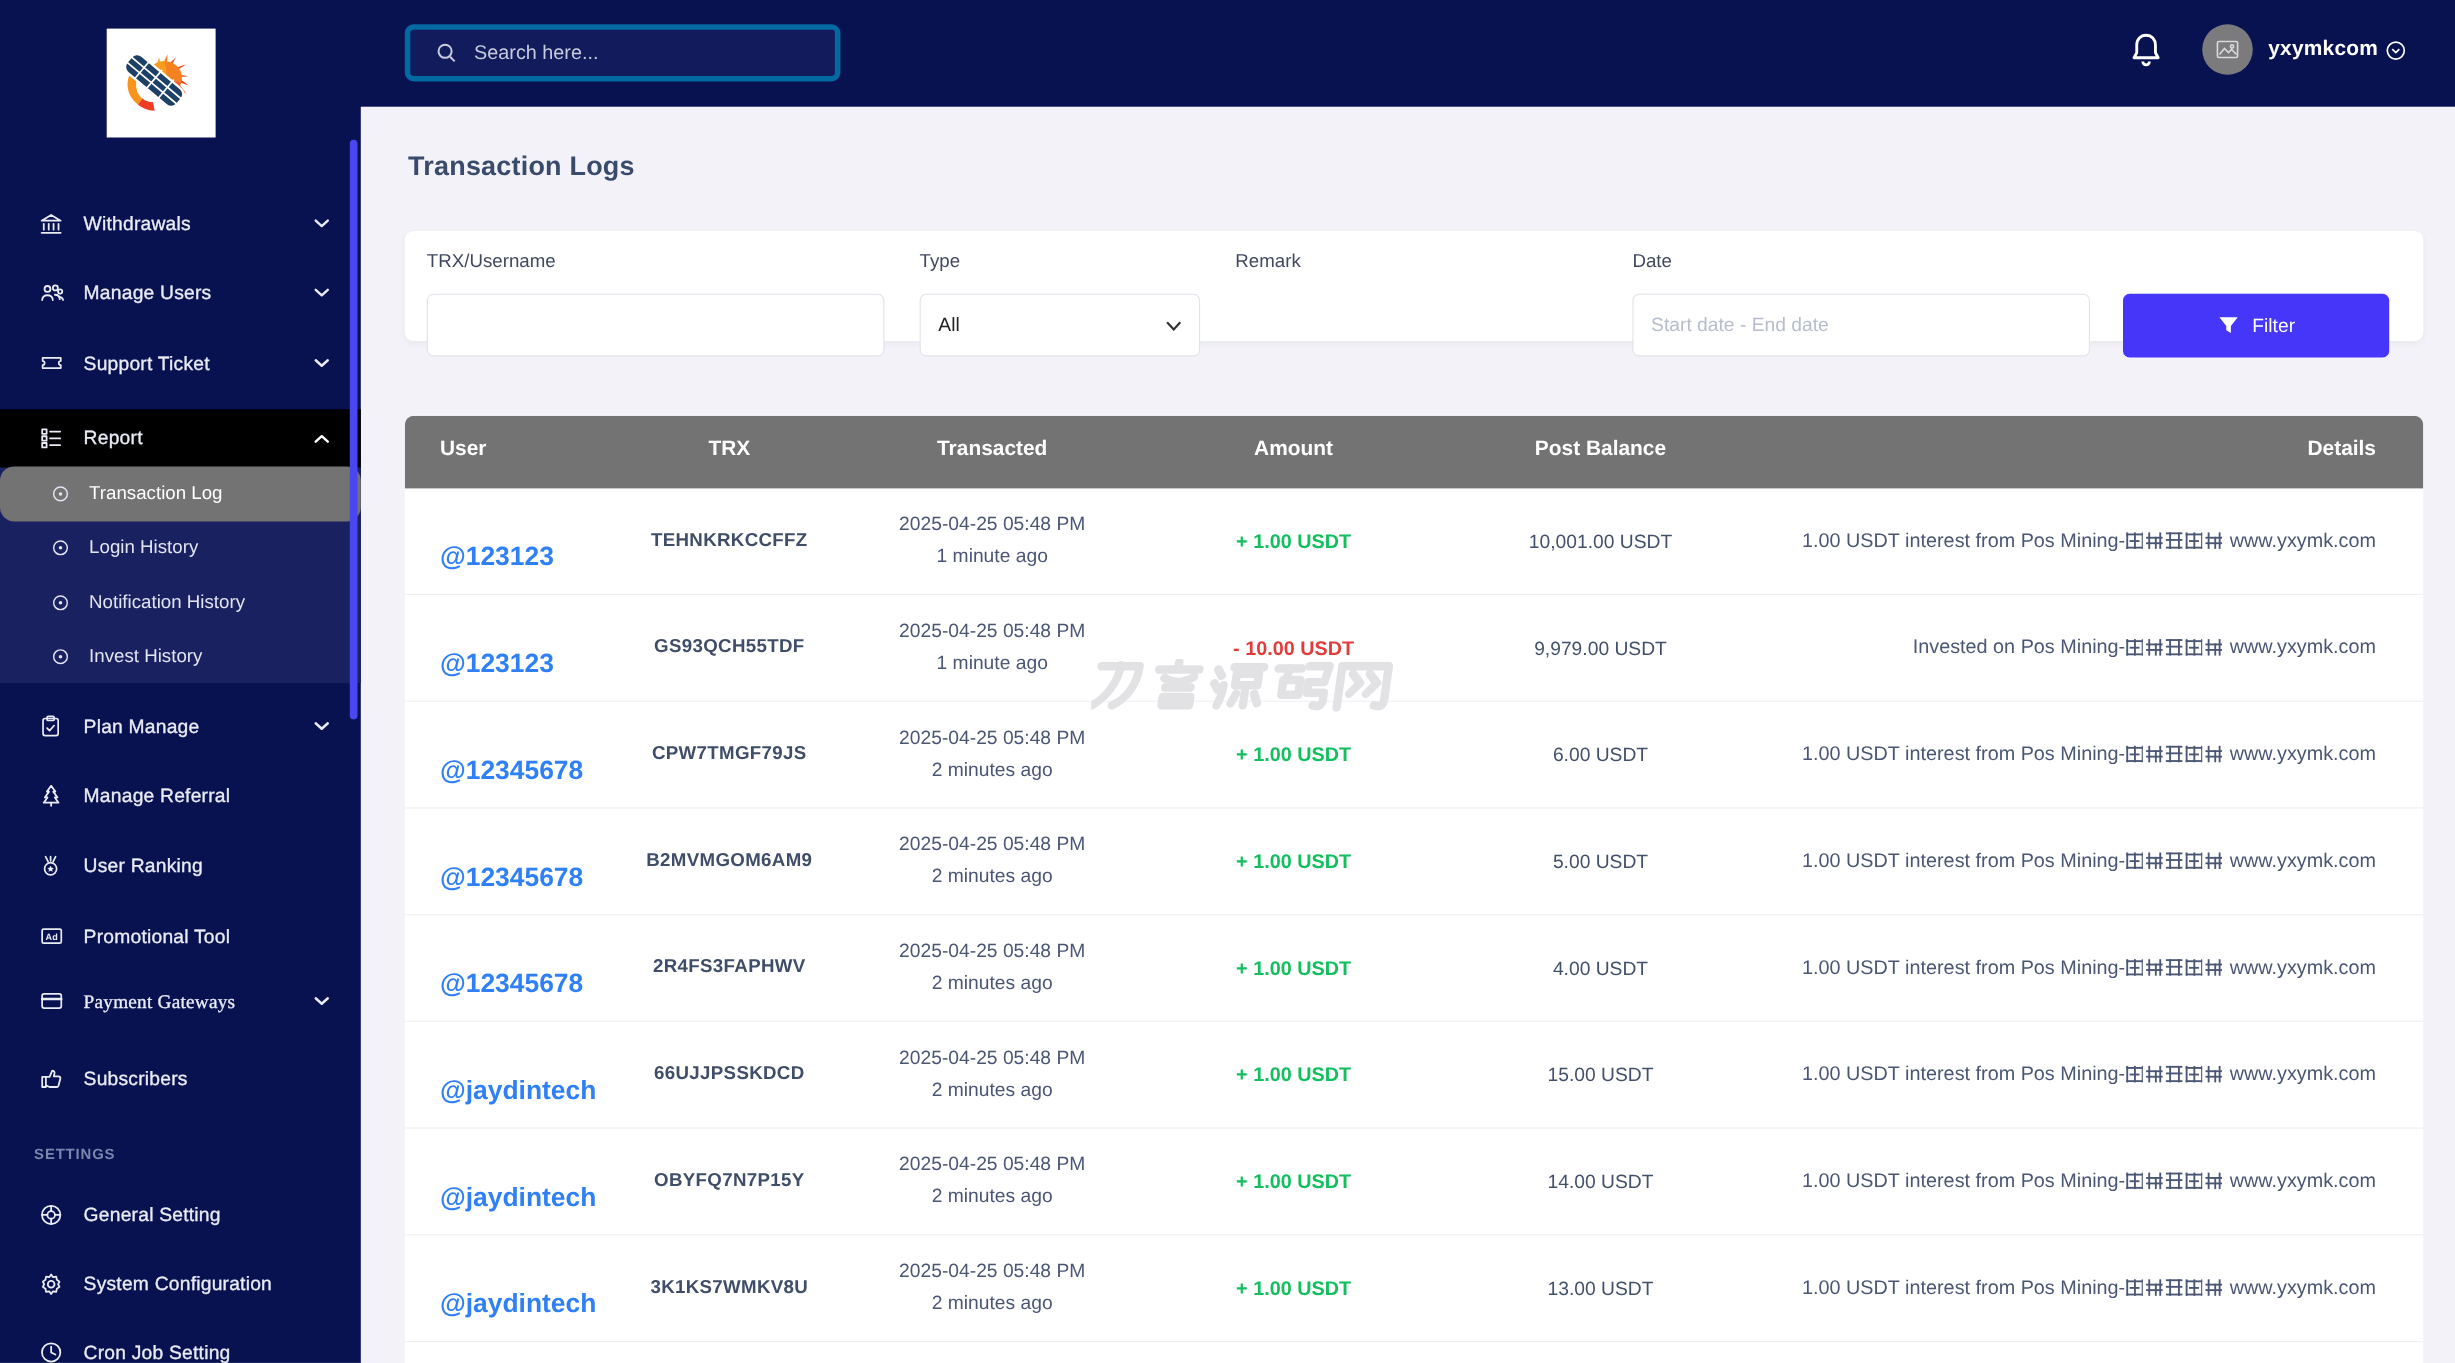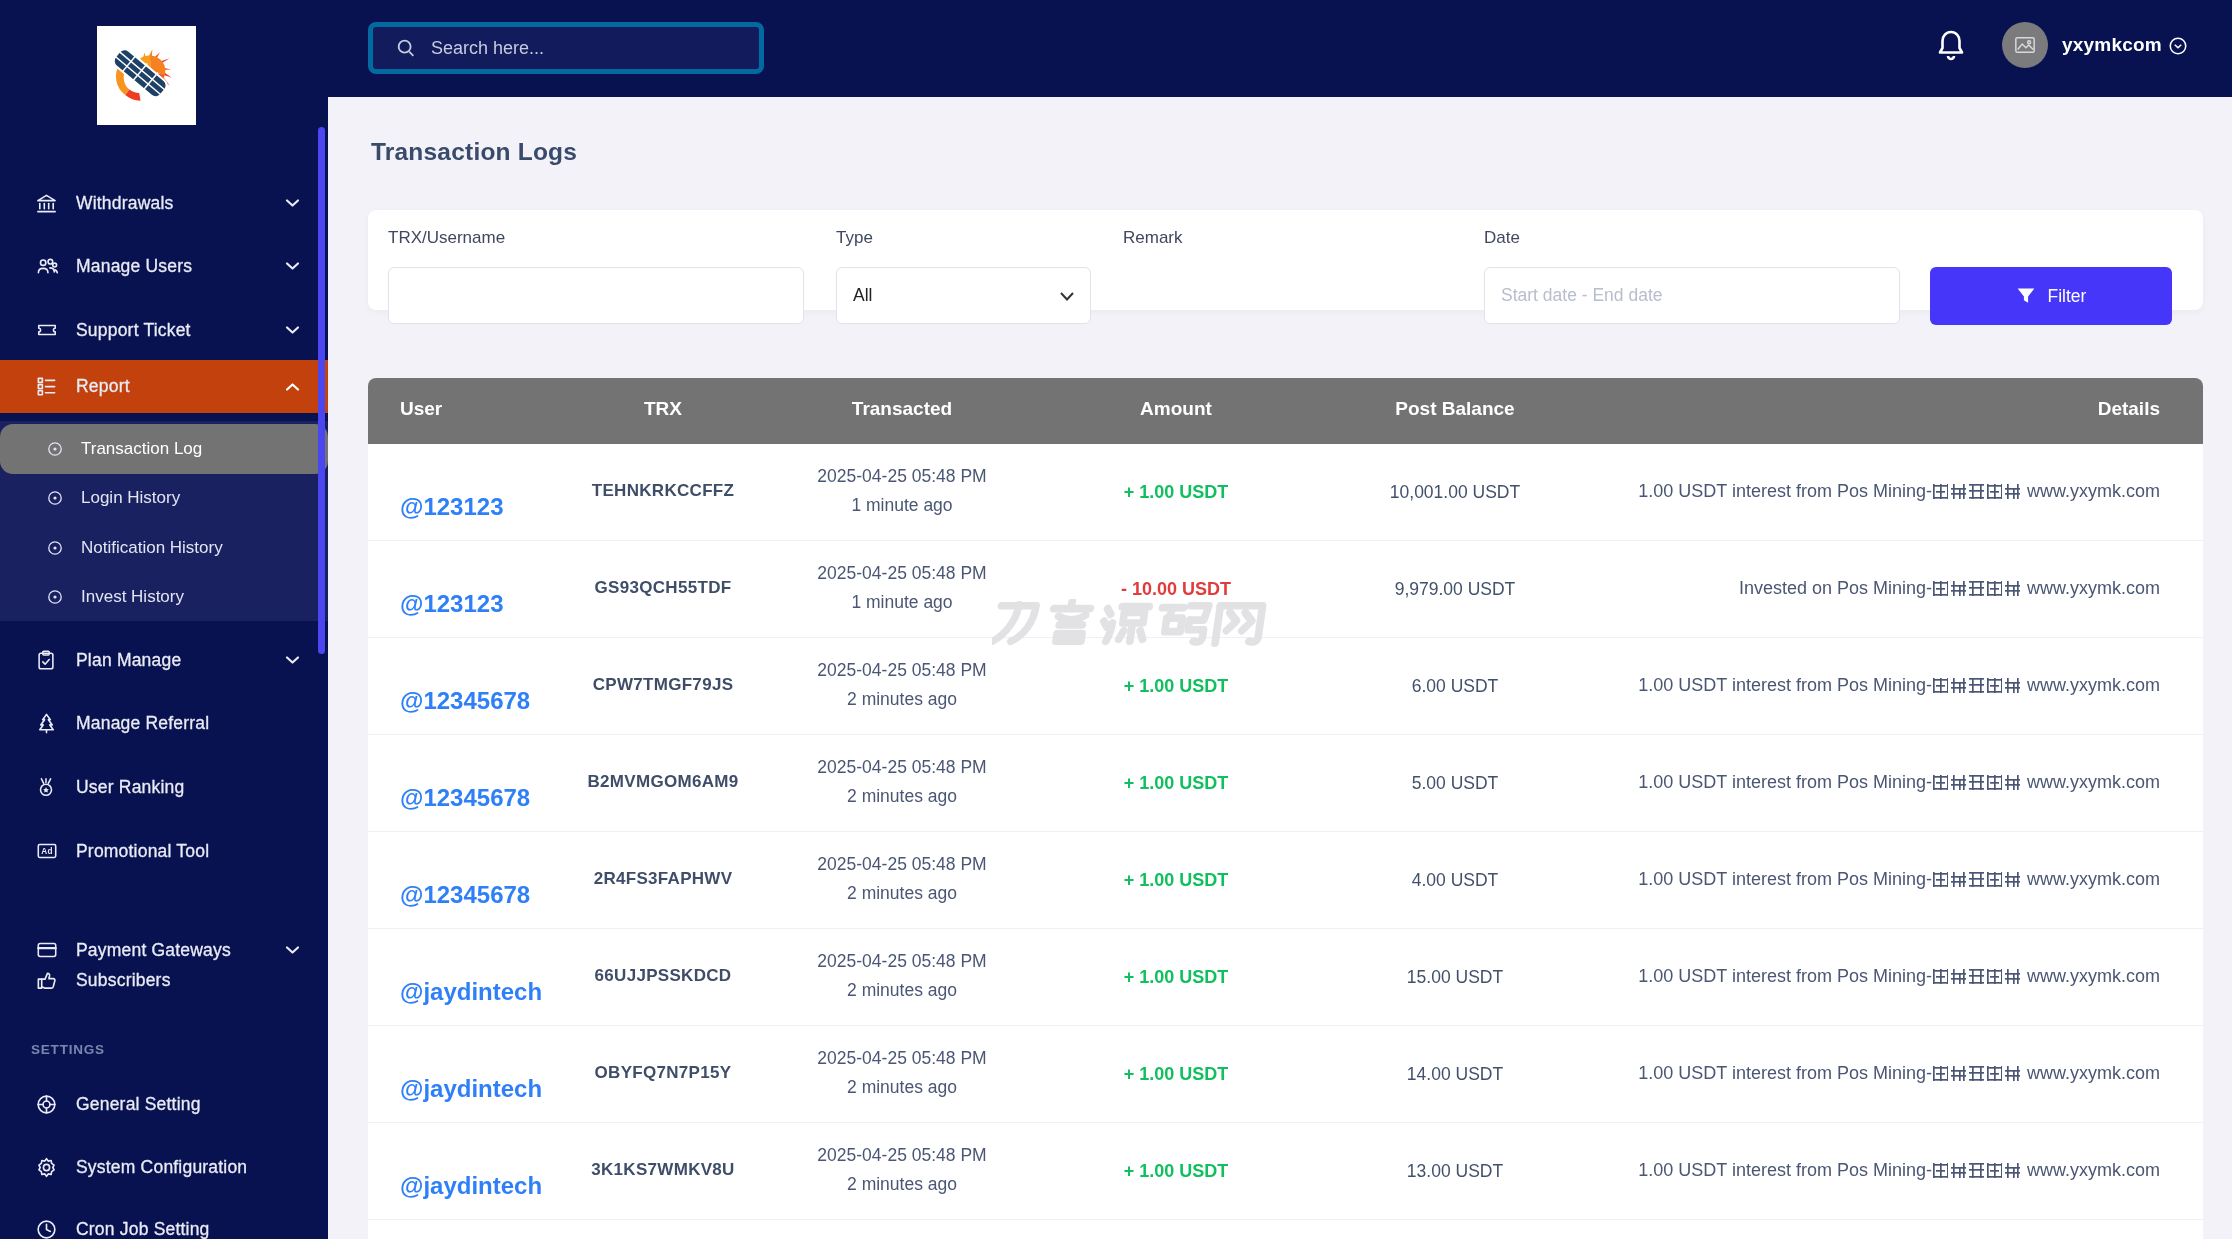--- a/index.html
+++ b/index.html
@@ -16,21 +16,21 @@
 .chevcirc { position:absolute; left:2169px; top:37px; }
 
 
 .sidebar { position:absolute; left:0; top:0; width:328px; height:1239px; background:#081250; }
 .logo { position:absolute; left:97px; top:26px; width:99px; height:99px; background:#fff; }
 .mi { position:absolute; left:0; width:328px; height:56px; display:flex; align-items:center; color:#e9ebf5; font-size:17.5px; font-weight:500; letter-spacing:0.2px; -webkit-text-stroke:0.3px #e9ebf5; }
 .mi svg.ic { position:absolute; left:35px; }
 .mi .lbl { position:absolute; left:76px; }
 .mi svg.chev { position:absolute; left:285px; }
 .sub-block { position:absolute; left:0; top:421px; width:328px; height:200px; background:#1a2161; }
-.mi.report { top:360px; height:53px; background:#c2410c;padding-left:40px; }
+.mi.report { top:372px; height:53px; background:#000000;padding-left:40px; }
 .smi { position:absolute; left:0; width:328px; height:50px; display:flex; align-items:center; color:#e2e5f2; font-size:17px; }
 .smi svg { position:absolute; left:47px; }
 .smi .lbl { position:absolute; left:81px; }
 .smi.active { background:#737373; color:#fff;border-radius:13px; }
 .settings-lbl { position:absolute; left:31px; top:1042px; color:#7c86ad; font-size:13.5px; font-weight:bold; letter-spacing:0.8px; }
 .sbar { position:absolute; left:318px; top:127px; width:7px; height:527px; background:#4a47f0; border-radius:4px; z-index:9; }
 
 
 .title { position:absolute; left:371px; top:138px; font-size:24.5px; font-weight:bold; color:#3a4a6b; letter-spacing:0.2px; }
 .fcard { position:absolute; left:368px; top:210px; width:1835px; height:100px; background:#fff; border-radius:8px; box-shadow:0 2px 6px rgba(20,20,60,0.04); }
@@ -221,21 +221,21 @@
     </svg>
     <span class="lbl">User Ranking</span>
   </div>
 <div class="mi" style="top:823px;">
     <svg class="ic" width="24" height="22" viewBox="0 0 24 24" stroke="#e9ebf5" stroke-width="1.7" fill="none" stroke-linecap="round" stroke-linejoin="round">
       <rect x="2.5" y="5" width="19" height="14" rx="1.5"></rect>
       <text x="12" y="15.8" font-size="9" font-weight="bold" fill="#e9ebf5" stroke="none" text-anchor="middle" font-family="Liberation Sans">Ad</text>
     </svg>
     <span class="lbl">Promotional Tool</span>
   </div>
-<div class="mi" style="top:922px;">
+<div class="mi" style="top:882px;font-family:Liberation Serif, serif;">
     <svg class="ic" width="24" height="22" viewBox="0 0 24 24" stroke="#e9ebf5" stroke-width="1.7" fill="none" stroke-linecap="round" stroke-linejoin="round">
       <rect x="2.5" y="5" width="19" height="14" rx="2"></rect>
       <line x1="2.5" y1="10" x2="21.5" y2="10" stroke-width="2.4"></line>
     </svg>
     <span class="lbl">Payment Gateways</span>
     <svg class="chev" width="15" height="10" viewBox="0 0 15 10" fill="none" stroke="#e9ebf5" stroke-width="2.2" stroke-linecap="round" stroke-linejoin="round">
       <path d="M2 2.5 L7.5 7.5 L13 2.5"></path>
     </svg>
   </div>
 <div class="mi" style="top:952px;">

